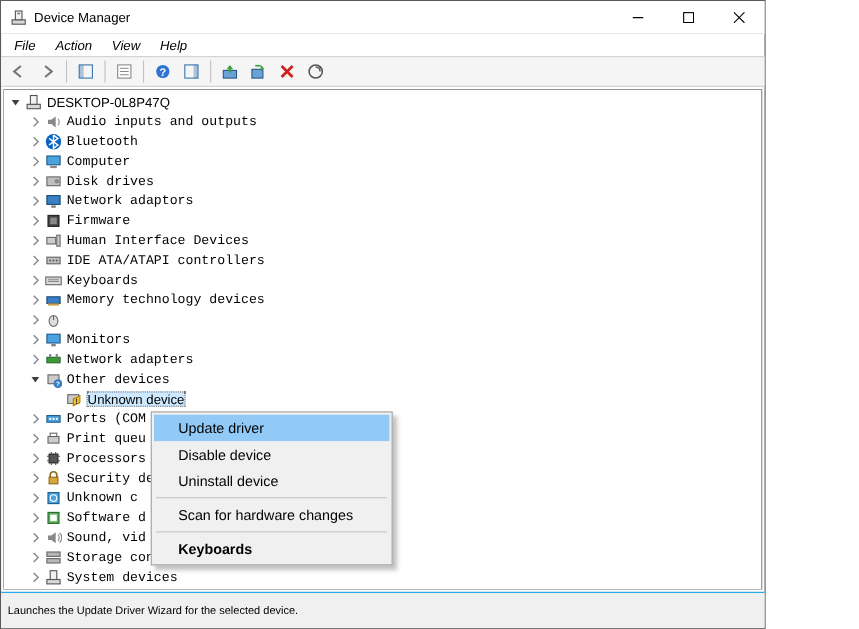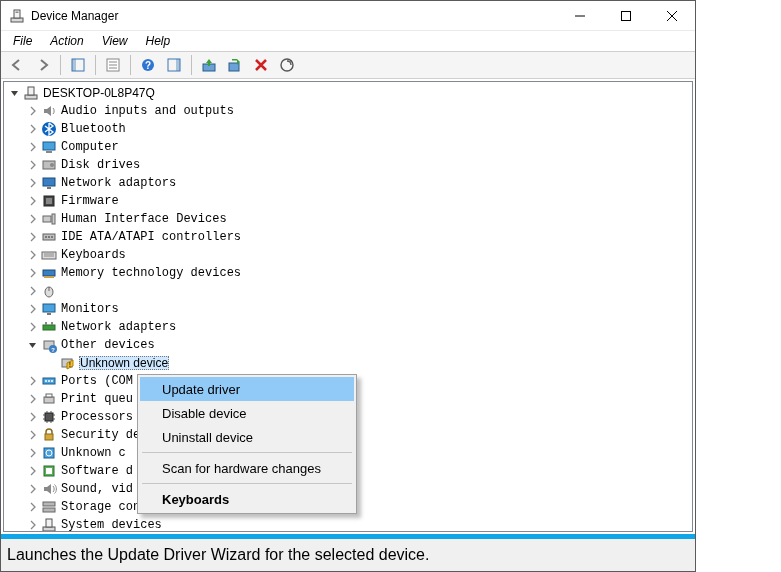--- a/index.html
+++ b/index.html
@@ -126,25 +126,25 @@
     padding: 0 22px;
     font-size: 13px;
   }
   .ctxitem.hover { background: #91c9f7; }
   .ctxitem.bold { font-weight: 600; }
   .ctxsep {
     height: 1px; background: #c5c5c5; margin: 3px 2px;
   }
   .statusbar {
     height: 22px;
-    border-top: 5px solid #0ea5e9;
+    border-top: 1px solid #0ea5e9;
     display: flex;
     align-items: center;
     padding: 16px 6px;
-    font-size: 16px;
+    font-size: 10px;
     background: #f0f0f0;
   }
   ::-webkit-scrollbar { width: 17px; background:#f0f0f0; }
   ::-webkit-scrollbar-thumb { background:#c2c2c2; border:1px solid #a0a0a0;}
   ::-webkit-scrollbar-button { height:17px; background:#f0f0f0; border:1px solid #c0c0c0;}
 </style>
 </head>
 <body>
 
 <div class="window">

